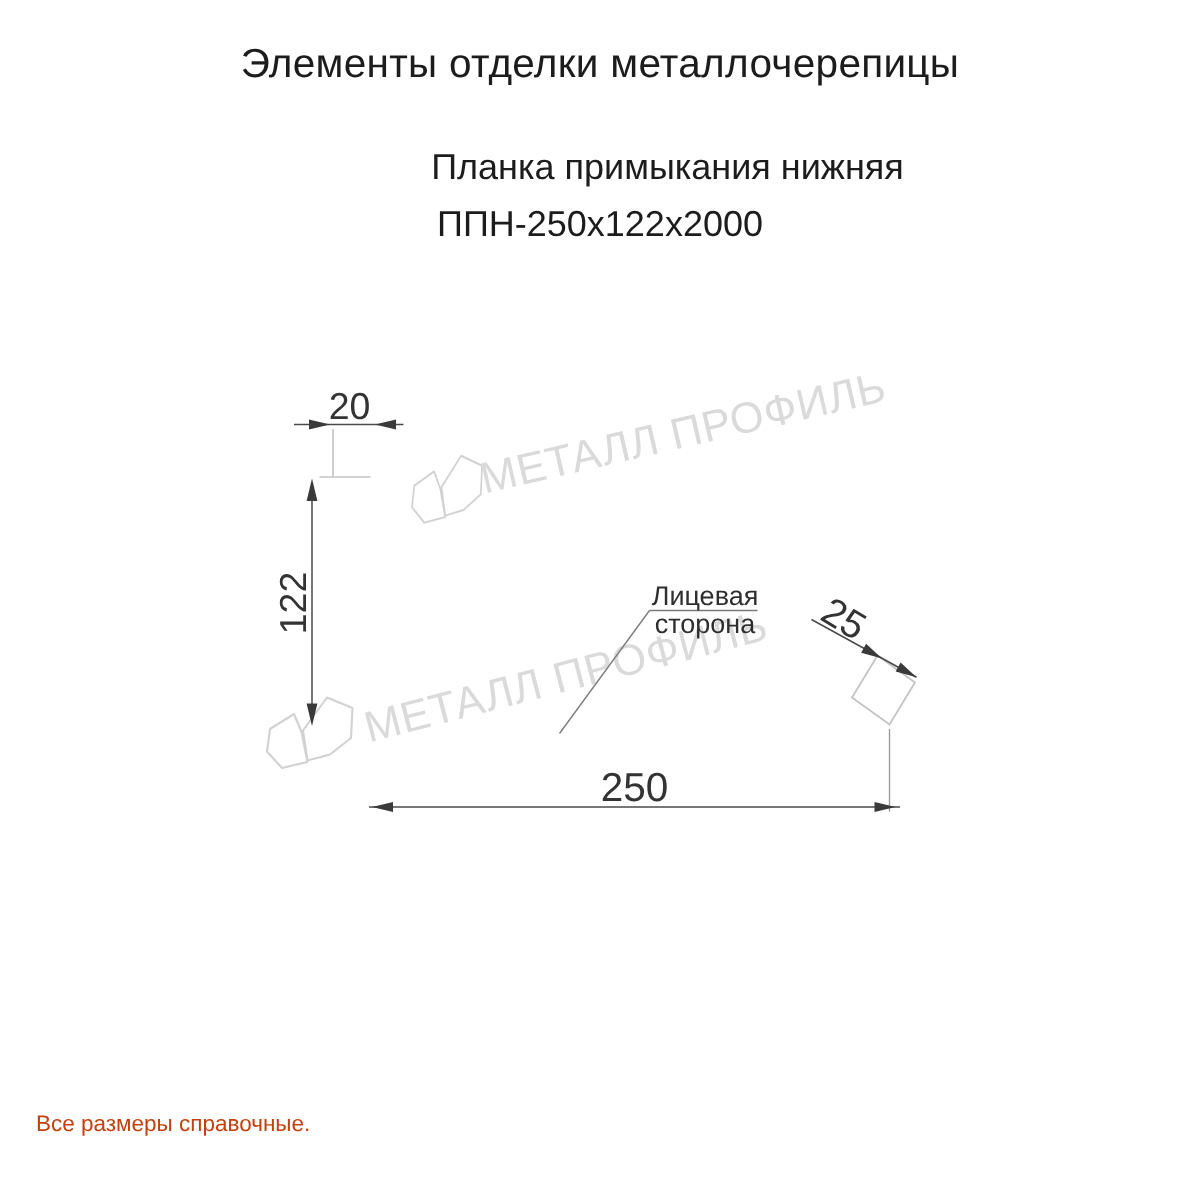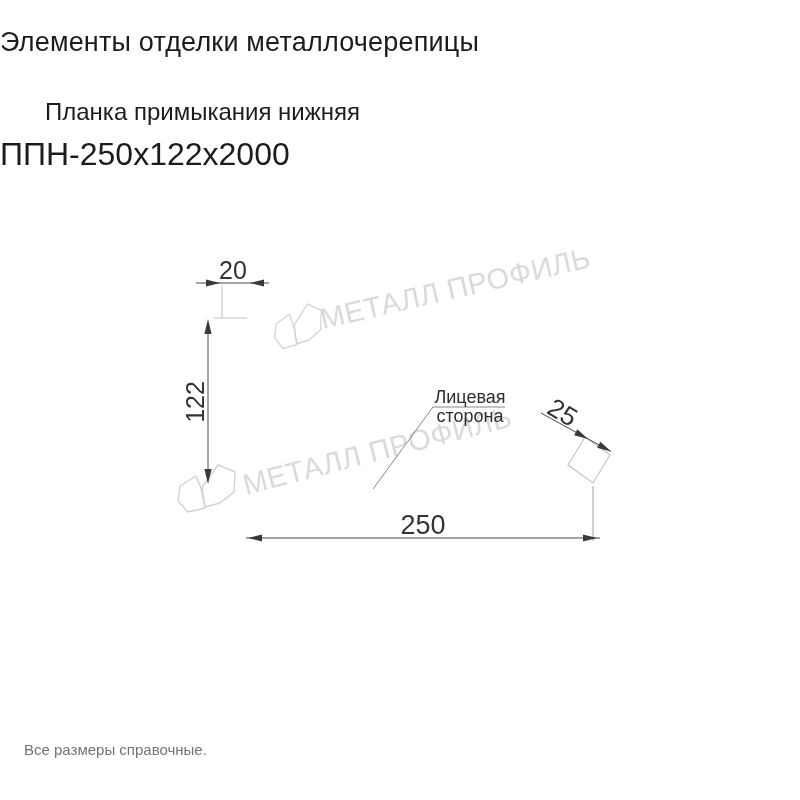--- a/index.html
+++ b/index.html
@@ -1,24 +1,24 @@
 <!DOCTYPE html>
 <html><head>
 <meta charset="utf-8">
 <title>Планка примыкания нижняя</title>
 <style>
   html,body{margin:0;padding:0;background:#ffffff;}
   body{width:800px;height:800px;position:relative;overflow:hidden;
        font-family:"Liberation Sans","DejaVu Sans",sans-serif;color:#1c1c1c;}
   .abs{position:absolute;}
-  .center{left:0;width:800px;text-align:left;}
+  .center{left:0;width:800px;text-align:center;}
   .title{top:27px;font-size:27px;letter-spacing:0.2px;}
   .subtitle{top:98px;font-size:24px;margin-left:45px;}
-  .model{top:136px;font-size:32px;}
-  .footer{left:24px;top:739px;font-size:15px;line-height:21px;color:#737373;}
+  .model{top:136px;font-size:24px;}
+  .footer{left:24px;top:739px;font-size:15px;line-height:21px;color:#c2410c;}
   svg{position:absolute;left:0;top:0;}
   svg text{font-family:"Liberation Sans","DejaVu Sans",sans-serif;}
   .dim-text{font-size:25px;fill:#333;}
   .wm-text{font-size:29px;fill:#dadada;letter-spacing:0.5px;}
   .label-text{font-size:18px;fill:#2e2e2e;}
 </style>
 </head>
 <body>
 
 <div class="abs center title">Элементы отделки металлочерепицы</div>

